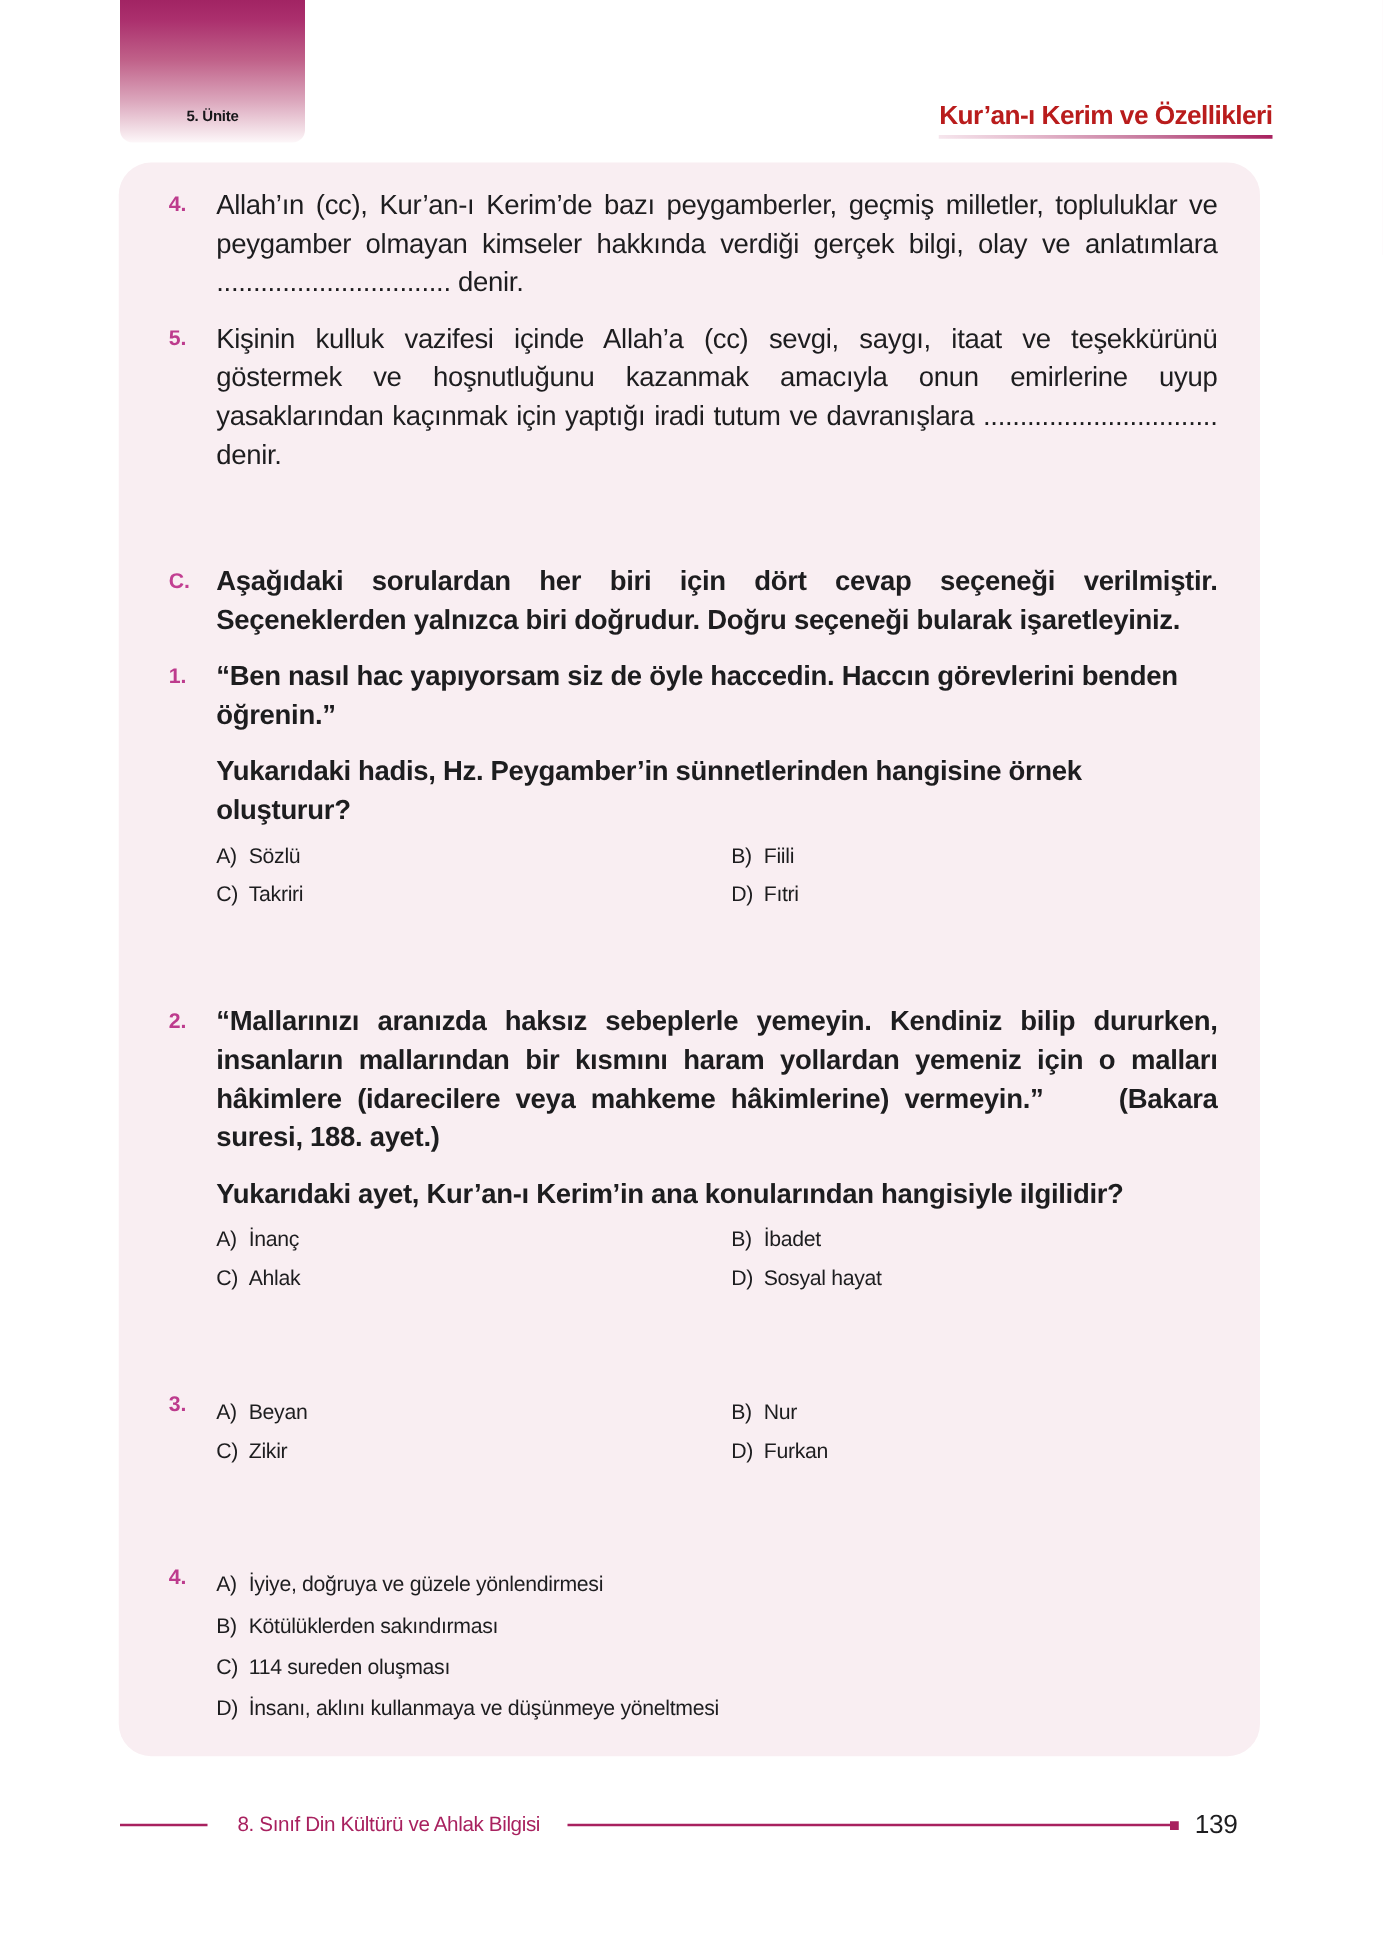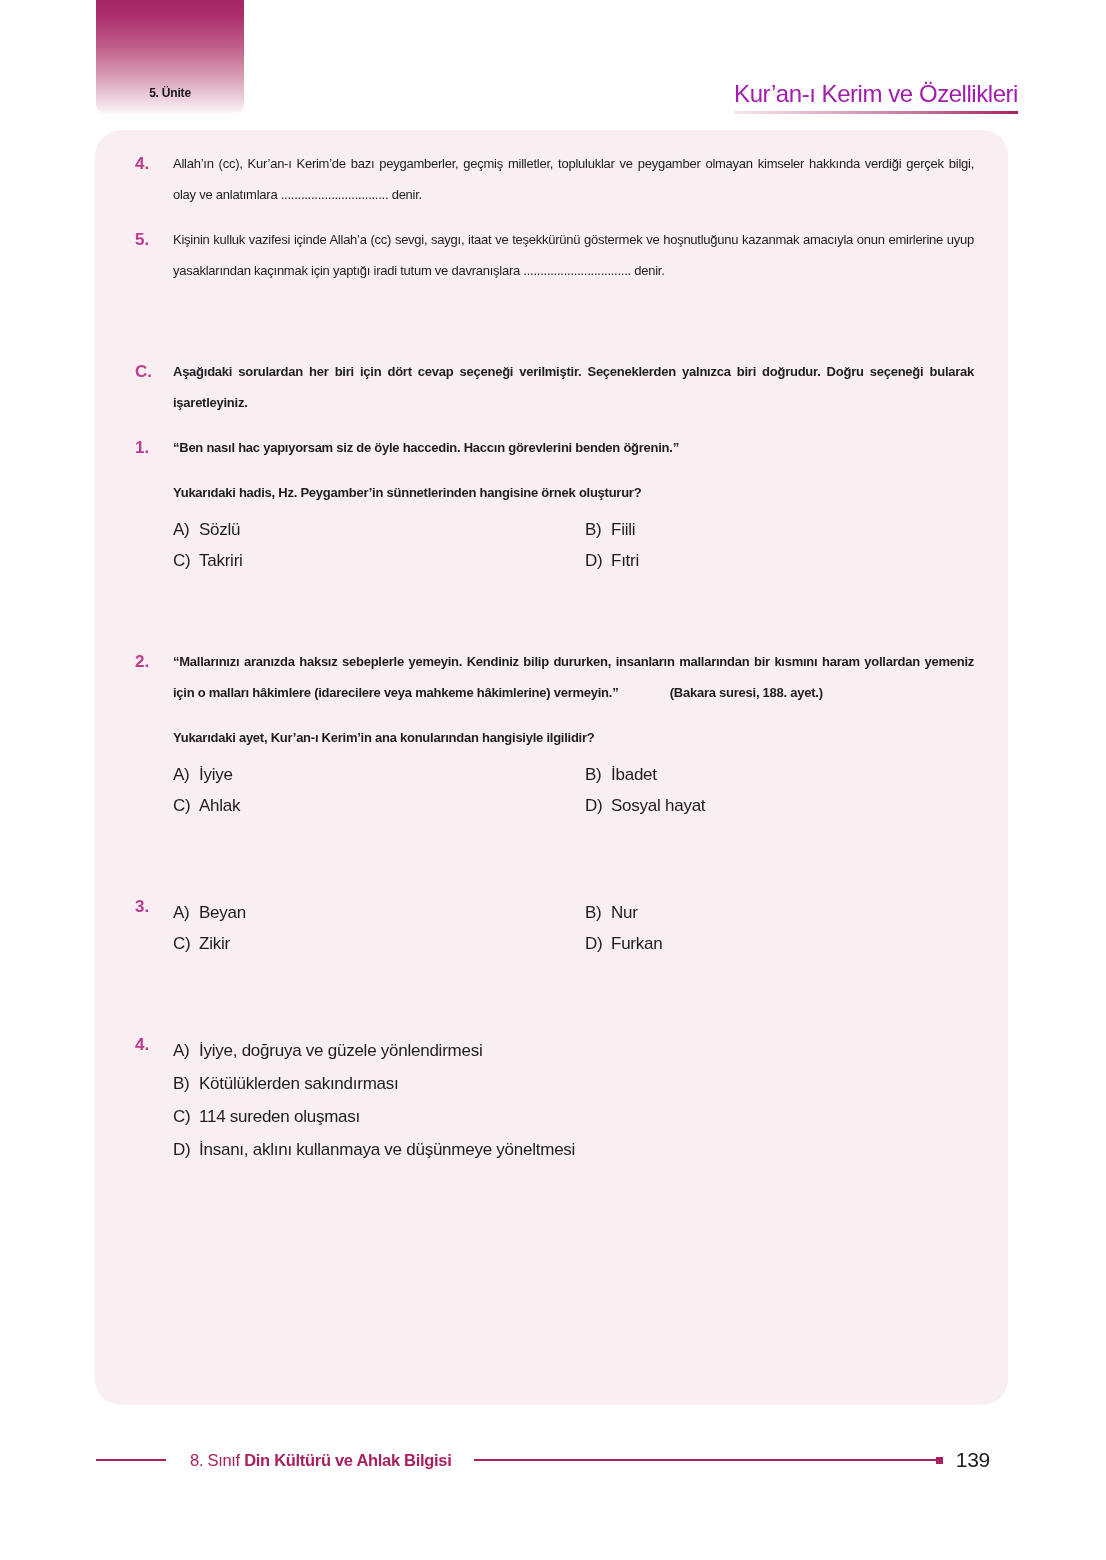--- a/index.html
+++ b/index.html
@@ -43,23 +43,23 @@
     color: #17171a;
     letter-spacing: -0.2px;
   }
   .header-title-wrap {
     position: absolute;
     right: 88px;
     top: 82px;
     text-align: right;
   }
   .header-title {
-    font-size: 24px;
-    font-weight: normal;
-    color: #a21caf;
+    font-size: 21px;
+    font-weight: bold;
+    color: #b91c1c;
     letter-spacing: -0.45px;
     white-space: nowrap;
     line-height: 1;
   }
   .header-rule {
     margin-top: 5px;
     height: 3px;
     width: 100%;
     background: linear-gradient(to right, #f6e6ed 0%, #e2b5c9 30%, #c4749a 65%, #a8215f 100%);
   }
@@ -95,21 +95,21 @@
     text-align: left;
     padding-left: 6px;
     box-sizing: border-box;
   }
   .q-marker.letter { color: #c23f92; }
   .q-body {
     flex: 1 1 auto;
     min-width: 0;
   }
   .para {
-    font-size: 13px;
+    font-size: 22px;
     line-height: 31px;
     color: #1d1d1f;
     letter-spacing: -0.25px;
     text-align: justify;
     text-justify: inter-word;
   }
   .para.nojust { text-align: left; }
   .para.bold { font-weight: bold; }
   .para .reg { font-weight: bold; margin-left: 24px; }
   .para u { text-decoration: underline; }
@@ -158,21 +158,21 @@
     background: #a8215f;
     margin-left: 96px;
   }
   .footer-text {
     margin-left: 24px;
     font-size: 16.5px;
     color: #a8215f;
     letter-spacing: -0.3px;
     white-space: nowrap;
   }
-  .footer-text .bold { font-weight: bold; }
+  .footer-text .bold { font-weight: normal; }
   .footer-rule-mid {
     flex: 1 1 auto;
     height: 2px;
     background: #a8215f;
     margin-left: 22px;
   }
   .footer-dot {
     width: 7px;
     height: 7px;
     background: #a8215f;
@@ -269,21 +269,21 @@
       <div class="q-body">
         <div class="para bold">
           <span>“Mallarınızı aranızda haksız sebeplerle yemeyin. Kendiniz bilip dururken, insanların mallarından bir kısmını haram yollardan yemeniz için o malları hâkimlere (idarecilere veya mahkeme hâkimlerine) vermeyin.”</span><span class="reg">&nbsp;</span><span class="reg">(Bakara suresi, 188. ayet.)</span>
         </div>
         <div class="spacer-sm"></div>
         <div class="para bold nojust">Yukarıdaki ayet, Kur’an-ı Kerim’in ana konularından hangisiyle ilgilidir?</div>
         <div class="options">
           <div class="opt-grid-row">
             <div class="opt col-a">
               <span class="opt-letter">A)</span>
-              <span class="opt-text">İyiye</span>
+              <span class="opt-text">İnanç</span>
             </div>
             <div class="opt col-b">
               <span class="opt-letter">B)</span>
               <span class="opt-text">İbadet</span>
             </div>
           </div>
           <div class="opt-grid-row">
             <div class="opt col-a">
               <span class="opt-letter">C)</span>
               <span class="opt-text">Ahlak</span>

